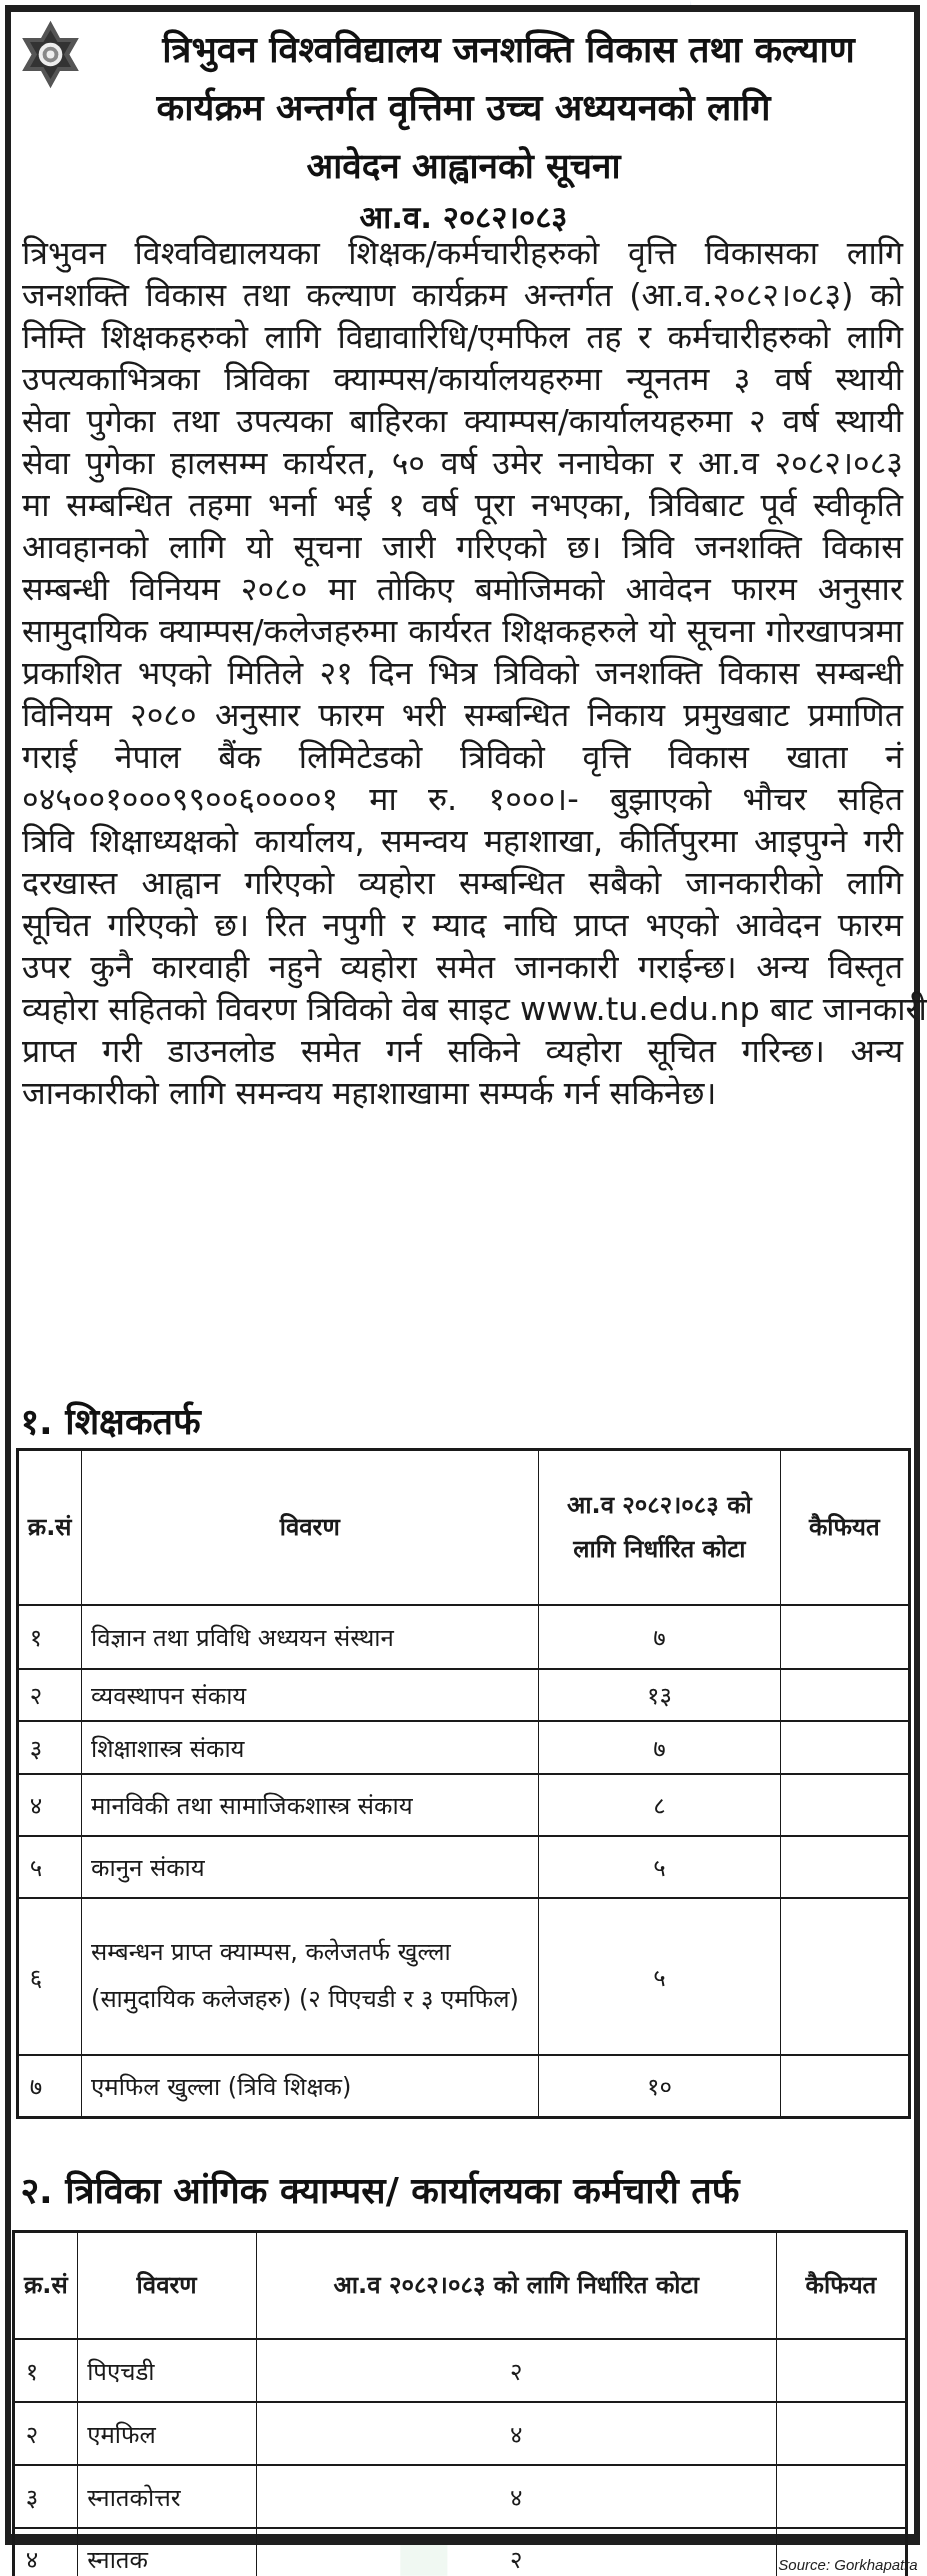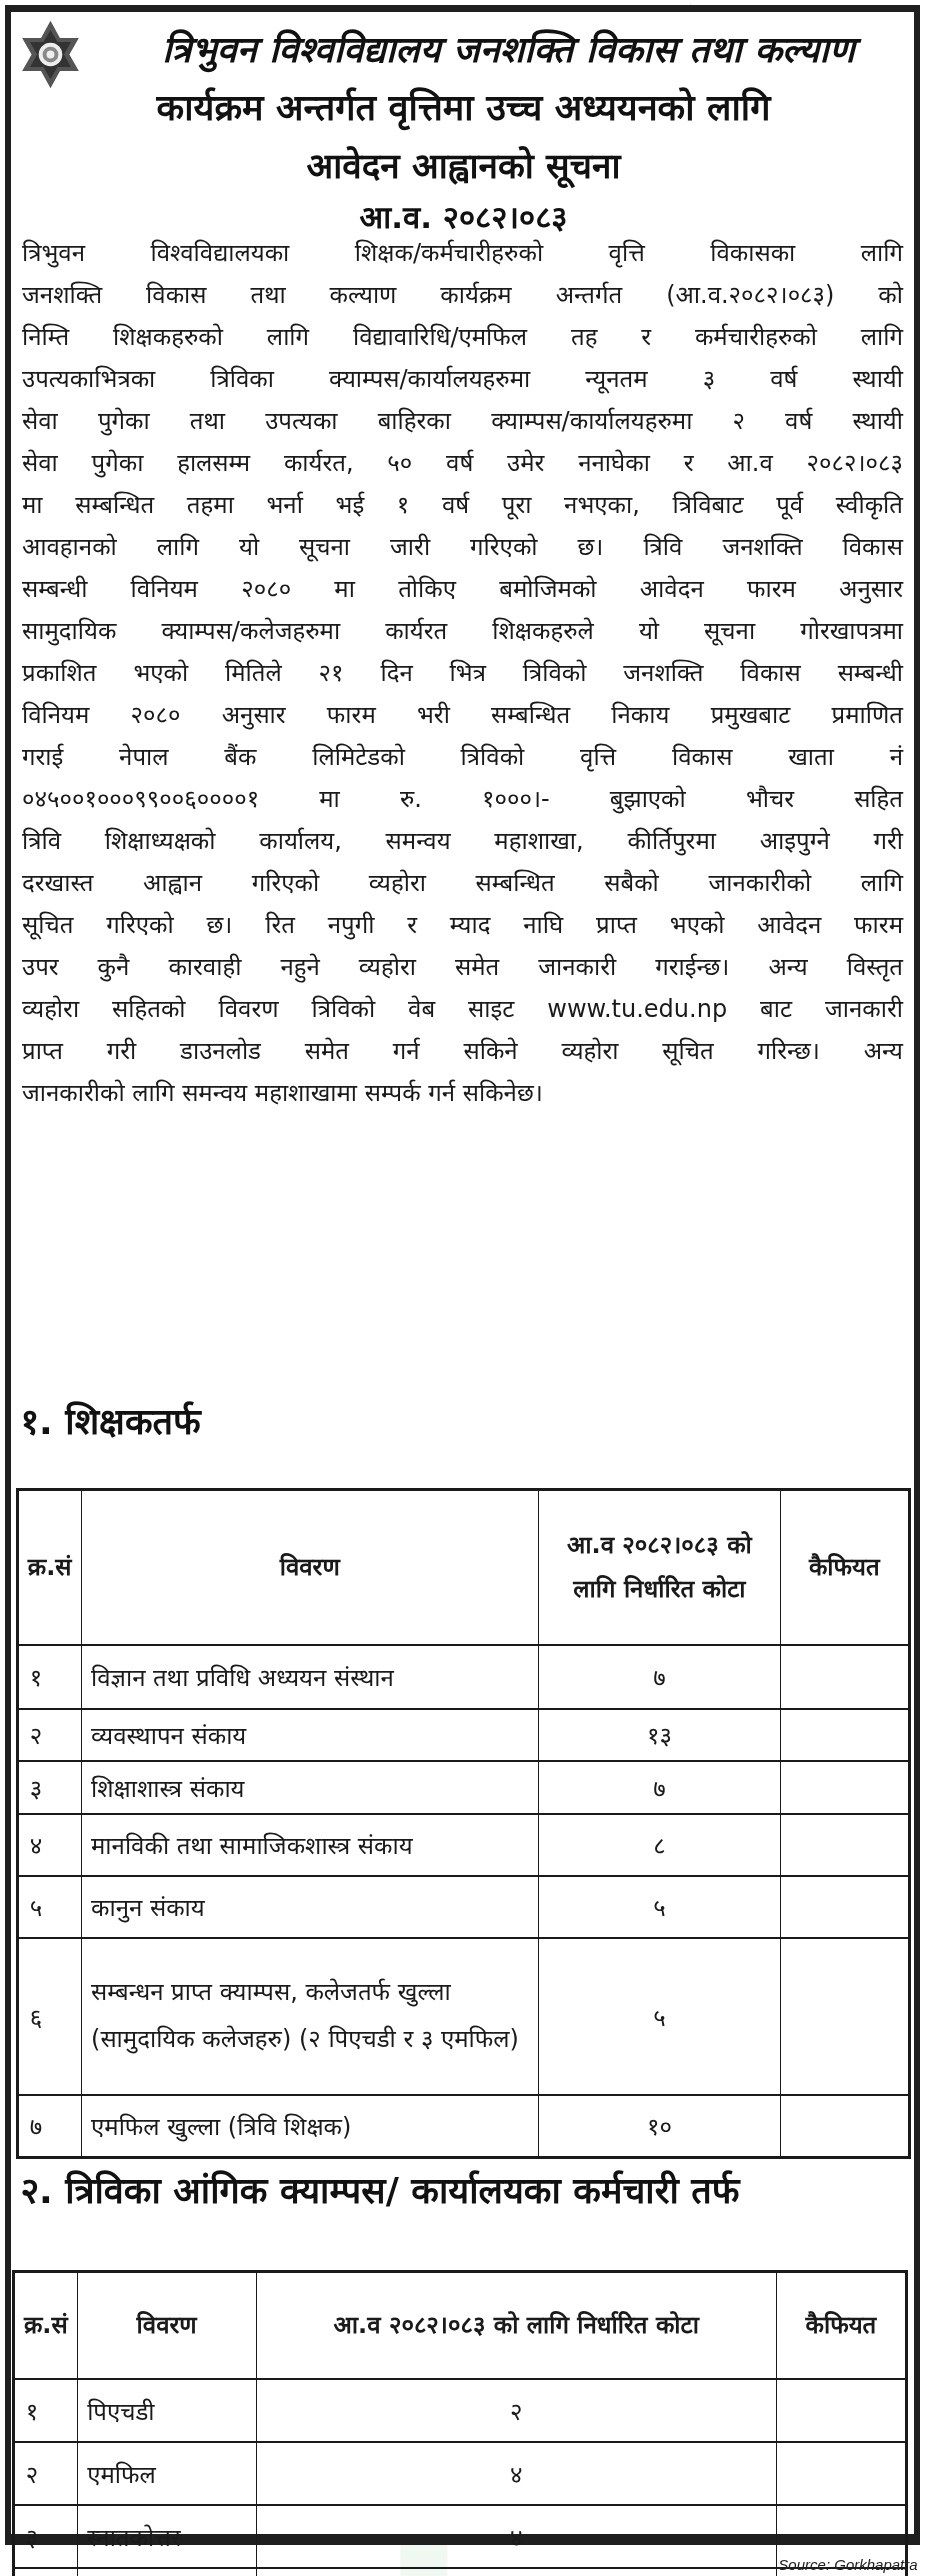--- a/index.html
+++ b/index.html
@@ -1,30 +1,30 @@
 <!DOCTYPE html>
 <html style="font-size:12.6px"><head>
 <meta charset="utf-8">
 <style>
   html, body { margin: 0; padding: 0; background: #ffffff; }
   body { width: 927px; height: 2576px; position: relative; font-family: "DejaVu Sans", sans-serif; color: #1a1a1a; overflow: hidden; }
   .frame { position: absolute; left: 4.7px; top: 4.7px; width: 915px; height: 2540px; border: 6.3px solid #1f1f1f; border-top-width: 7.9px; border-bottom-width: 11px; box-sizing: border-box; background: #fff; }
   .logo { position: absolute; left: 19px; top: 19px; width: 63px; height: 71px; }
   .title { position: absolute; left: 0; width: 927px; text-align: center; font-weight: bold; font-family: "DejaVu Sans", sans-serif; color: #111; }
-  .t1 { top: 23.6px; font-size: 36px; padding-left: 90px; box-sizing: border-box; font-style: italic; }
+  .t1 { top: 23.6px; font-size: 36px; padding-left: 90px; box-sizing: border-box; }
   .t2 { top: 82px; font-size: 36px; text-align: center; }
   .t3 { top: 141px; font-size: 35px; }
   .t4 { top: 195px; font-size: 31px; }
-  .body-text { position: absolute; left: 22px; top: 232px; width: 881px; font-size: 24px; line-height: 42px; text-align: justify; text-align-last: justify; color: #1a1a1a; }
+  .body-text { position: absolute; left: 22px; top: 232px; width: 881px; font-size: 32px; line-height: 42px; text-align: justify; text-align-last: justify; color: #1a1a1a; }
   .body-text .line { display: block; white-space: nowrap; text-align: justify; text-align-last: justify; }
   .body-text .line.last { text-align-last: left; }
   .section-title { position: absolute; left: 20.4px; font-size: 36px; font-weight: bold; color: #111; }
   .s1 { top: 1396px; }
   .s2 { top: 2165px; }
-  table { position: absolute; border-collapse: collapse; border: 3.9px solid #1a1a1a; font-size: 24px; margin-top: 40px; }
+  table { position: absolute; border-collapse: collapse; border: 3.9px solid #1a1a1a; font-size: 24px; }
   td, th { border: 1.6px solid #1a1a1a; border-bottom-width: 2.4px; padding: 0 9.4px; vertical-align: middle; }
   th { font-weight: bold; text-align: center; line-height: 47px; }
   .tbl1 { left: 15.7px; top: 1448px; width: 895px; }
   .tbl2 { left: 11.8px; top: 2230px; width: 896px; }
   td.num { text-align: left; padding-left: 11px; }
   td.quota { text-align: center; }
   .source { position: absolute; right: 9.4px; top: 2556px; font-size: 15px; font-style: italic; font-family: "Liberation Sans", sans-serif; color: #222; }
   .wm { position: absolute; pointer-events: none; }
 </style>
 </head>

